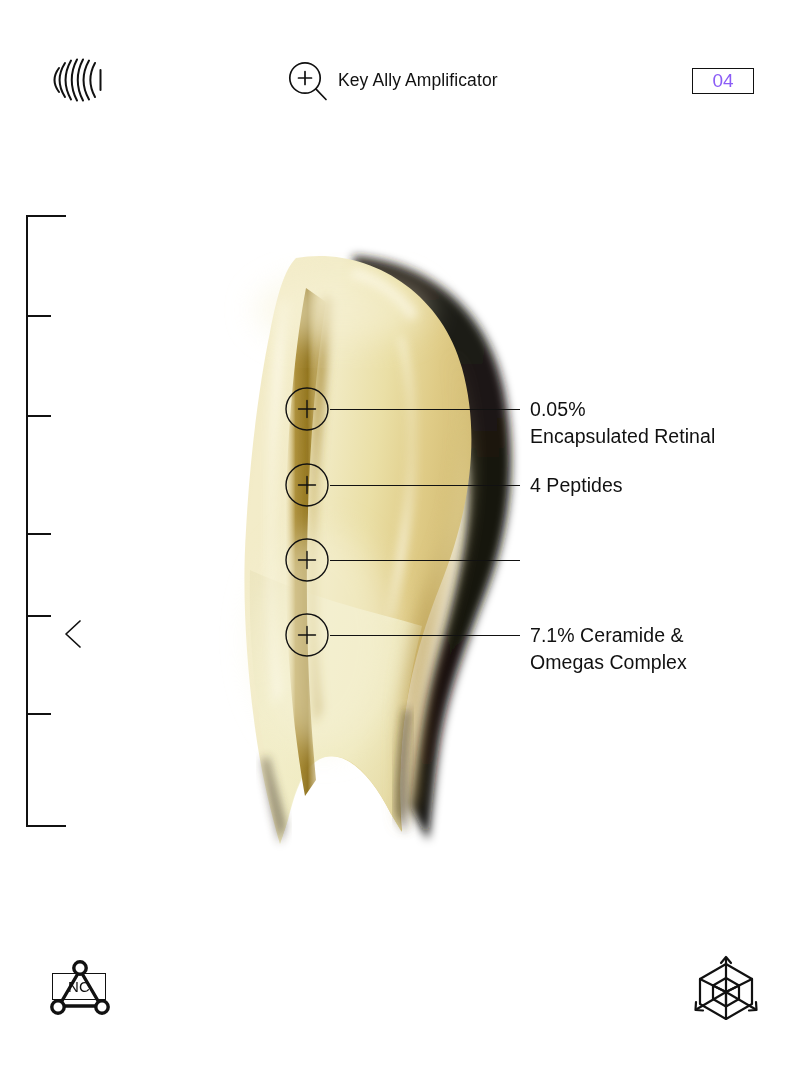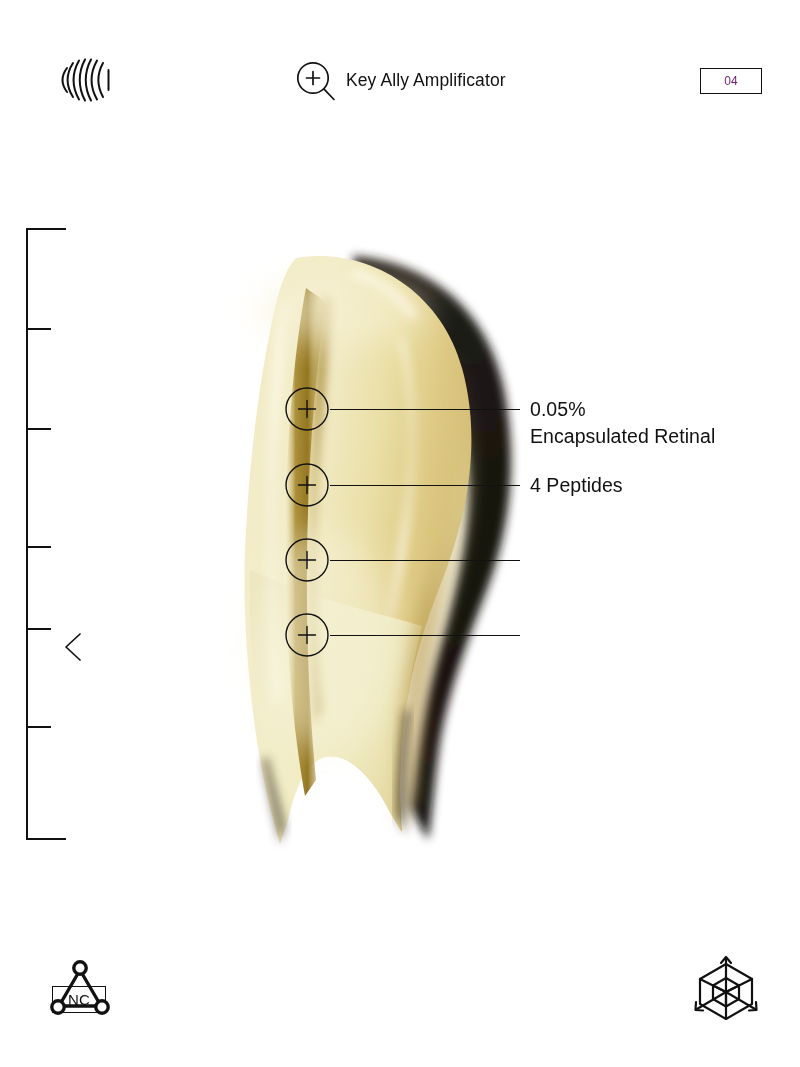--- a/index.html
+++ b/index.html
@@ -5,36 +5,36 @@
   html,body{margin:0;padding:0;background:#ffffff;}
   body{
     width:800px;height:1067px;position:relative;overflow:hidden;
     font-family:"Liberation Sans","DejaVu Sans",sans-serif;
     color:#111111;
     -webkit-font-smoothing:antialiased;
   }
   .page{position:absolute;inset:0;background:#fff;}
 
   
-  .header{position:absolute;left:8px;top:0;width:777px;height:160px;}
+  .header{position:absolute;left:0;top:0;width:777px;height:160px;}
 
   .wave-icon{position:absolute;left:50px;top:54px;width:56px;height:52px;}
   .zoom-mark{position:absolute;left:286px;top:60px;width:46px;height:46px;}
   .header-title{
     position:absolute;left:338px;top:70px;
     font-size:17.5px;letter-spacing:.1px;color:#111;white-space:nowrap;
   }
   .badge{
     position:absolute;left:692px;top:68px;width:62px;height:26px;
     border:1.4px solid #111;display:flex;align-items:center;justify-content:center;
-    font-size:12px;color:#701a75;box-sizing:border-box;
-  }
-
-  
-  .scale{position:absolute;left:0px;top:214px;width:140px;height:640px;}
+    font-size:19px;color:#8b5cf6;box-sizing:border-box;
+  }
+
+  
+  .scale{position:absolute;left:0px;top:201px;width:140px;height:640px;}
   .scale .spine{position:absolute;left:26px;top:14px;width:1.6px;height:612px;background:#111;}
   .scale .arm{position:absolute;left:26px;width:40px;height:1.6px;background:#111;}
   .scale .arm.top{top:14px;}
   .scale .arm.bottom{top:624px;}
   .scale .tick{position:absolute;left:26px;width:25px;height:2px;background:#111;}
   .chevron{position:absolute;left:62px;top:418px;width:22px;height:30px;}
   .nc-box{
     position:absolute;left:52px;top:772px;width:54px;height:27px;
     border:1.4px solid #111;display:flex;align-items:center;justify-content:center;
     font-size:15px;color:#111;box-sizing:border-box;letter-spacing:.2px;
@@ -271,20 +271,22 @@
     </div>
     <div class="callout-line" style="left:330px;top:560px;width:190px"></div>
 
     <div class="callout-node" style="left:285px;top:613px">
       <svg viewBox="0 0 44 44" width="44" height="44">
         <circle cx="22" cy="22" r="21" fill="none" stroke="#111" stroke-width="1.4"></circle>
         <path d="M22 13.5 L22 30.5 M13.5 22 L30.5 22" stroke="#111" stroke-width="1.4" stroke-linecap="round"></path>
       </svg>
     </div>
     <div class="callout-line" style="left:330px;top:635px;width:190px"></div>
+    <div class="callout-text" style="left:530px;top:622px">7.1% Ceramide &amp;
+Omegas Complex</div>
   </div>
 
   <div class="tri-icon">
     <svg viewBox="0 0 68 62" width="68" height="62">
       <g stroke="#111" stroke-width="3.4" fill="none" stroke-linecap="round">
         <path d="M34 12 L13 48"></path>
         <path d="M34 12 L55 48"></path>
         <path d="M13 48 L55 48"></path>
       </g>
       <circle cx="34" cy="10" r="6.2" fill="#fff" stroke="#111" stroke-width="3.4"></circle>

